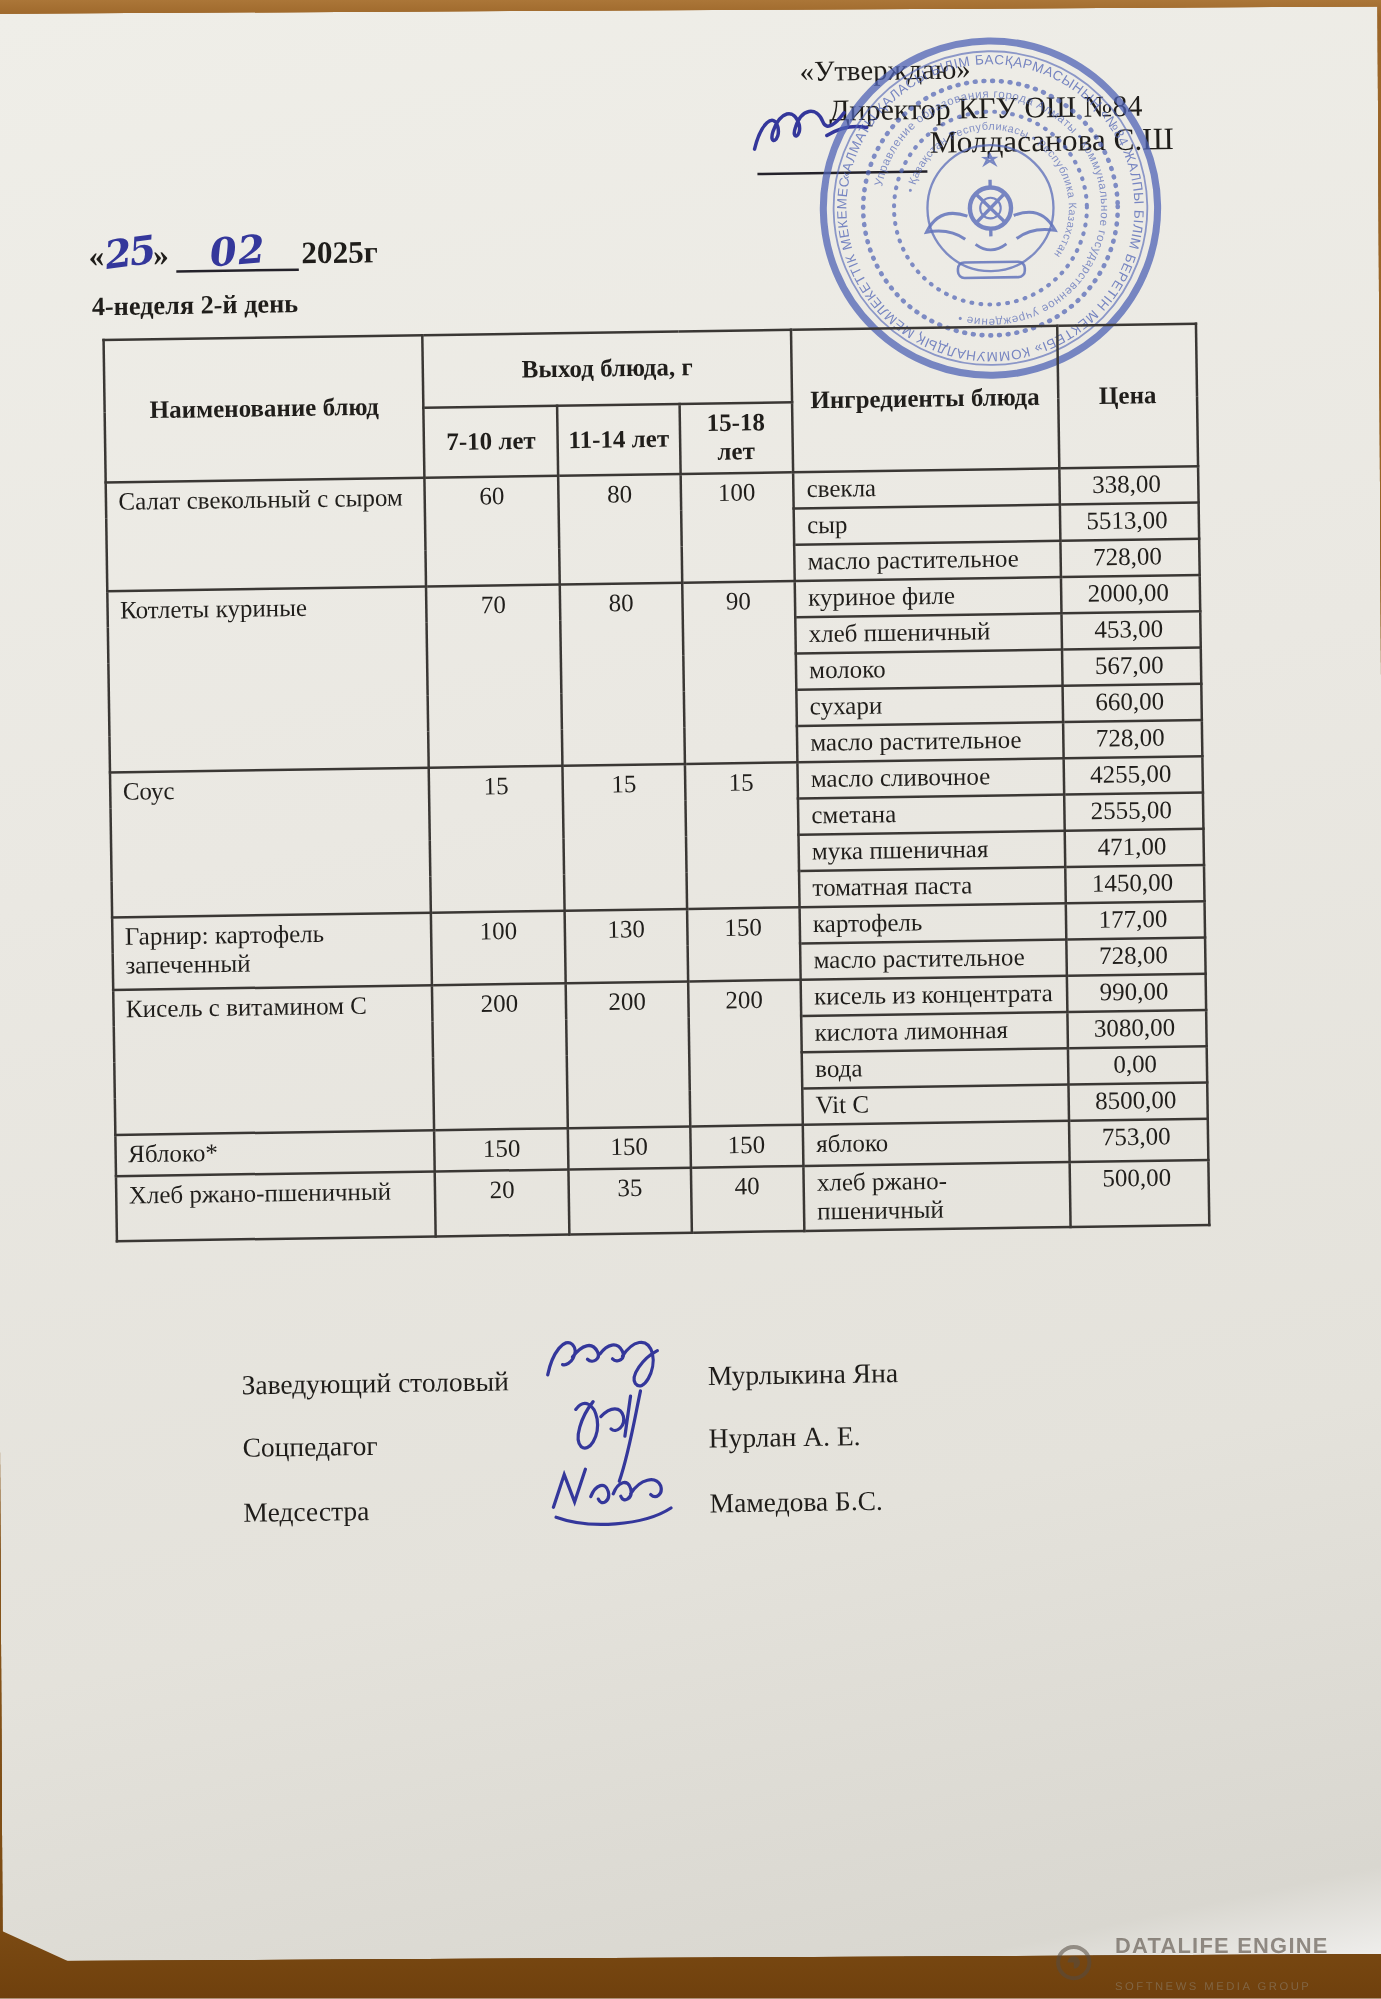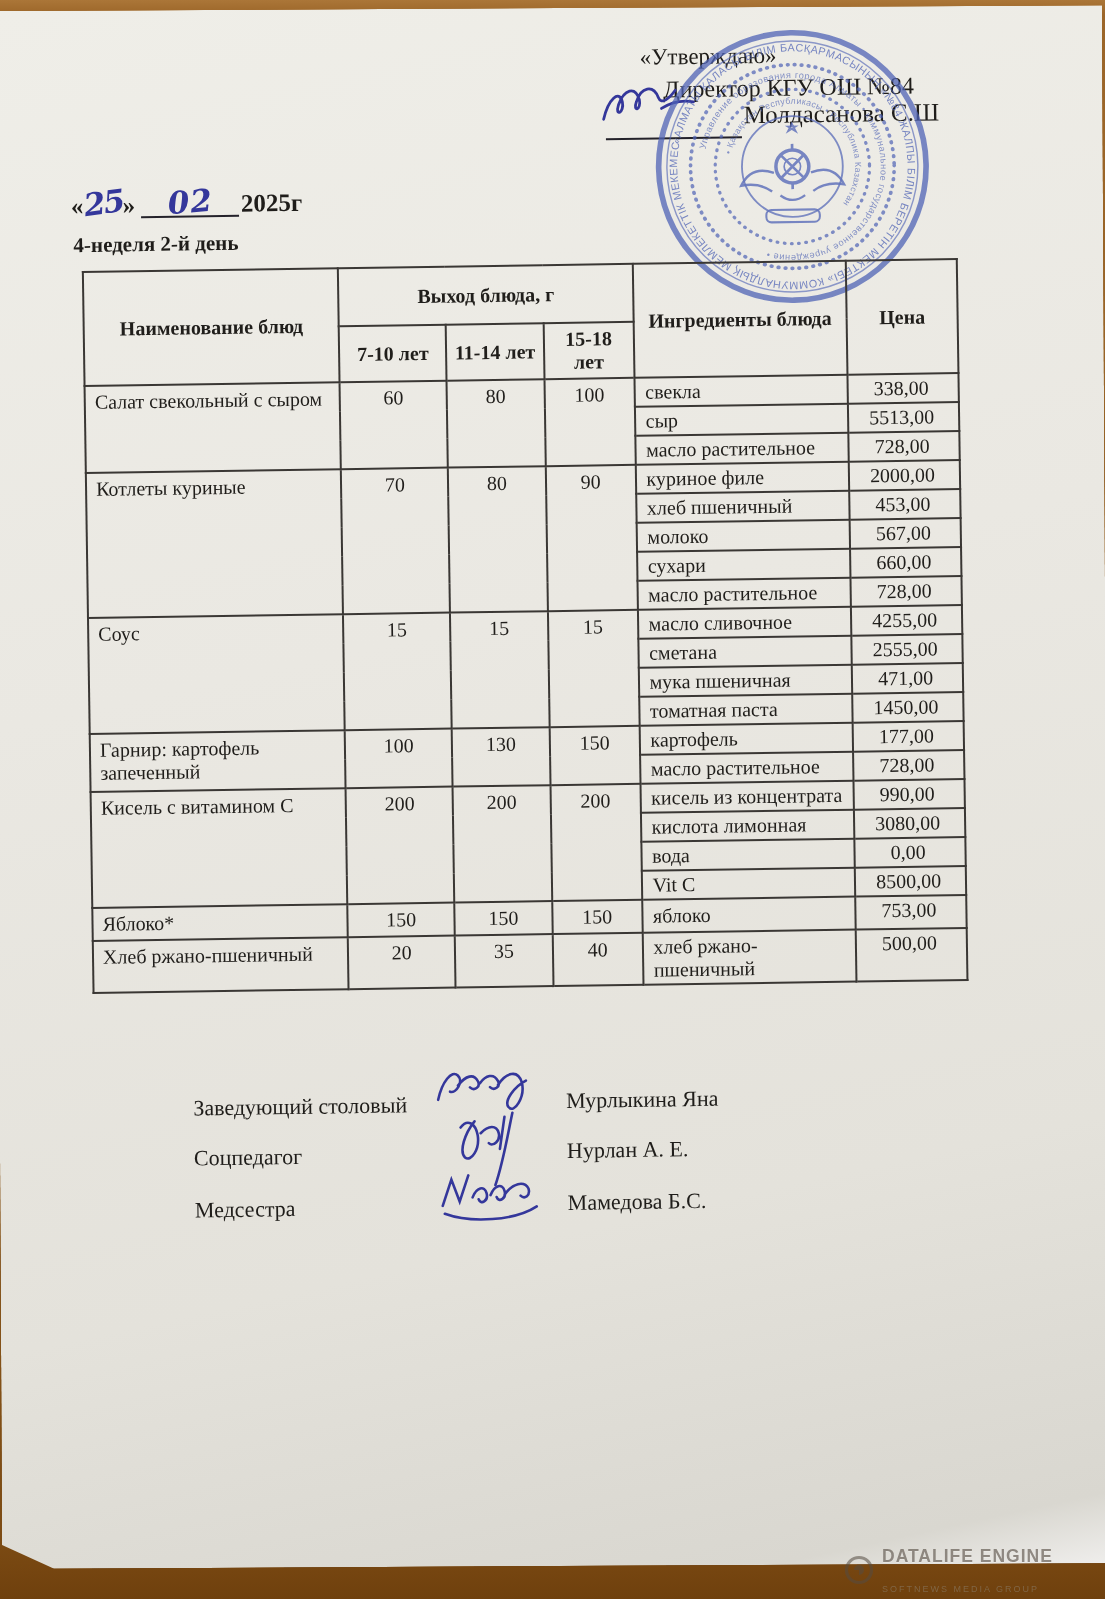--- a/index.html
+++ b/index.html
@@ -52,21 +52,21 @@
   td.portion-cell { vertical-align:top; text-align:center; padding-top:4px; }
   td.ing-cell { text-align:left; padding:2px 6px 2px 10px; height:29px; vertical-align:middle; }
   td.price-cell { text-align:center; vertical-align:top; padding:2px 8px 2px 4px; }
 
   
   .sig-role, .sig-name { position:absolute; font-size:22px; white-space:nowrap; }
   .sig-svg { position:absolute; }
   .sig-svg path { stroke:var(--ink-blue,#34379b); stroke-width:2.6; fill:none; stroke-linecap:round; }
 
   
-  .watermark { position:absolute; left:843px; top:1546px; display:flex; align-items:center; gap:7px; z-index:5; }
+  .watermark { position:absolute; left:843px; top:1546px; display:flex; align-items:center; gap:17px; z-index:5; }
   .wm-title { font-family:"Liberation Sans","DejaVu Sans",sans-serif; font-weight:bold; font-size:17.5px;
     letter-spacing:1px; color:rgba(85,76,66,0.62); text-shadow:0 1px 0 rgba(255,255,255,0.25); }
   .wm-sub { font-family:"Liberation Sans","DejaVu Sans",sans-serif; font-size:9px; letter-spacing:2px;
     color:rgba(140,125,105,0.6); margin-top:17px; }
   .wm-logo { width:32px; height:32px; opacity:0.55; }
 </style>
 </head>
 <body>
 
 <div class="scene">

